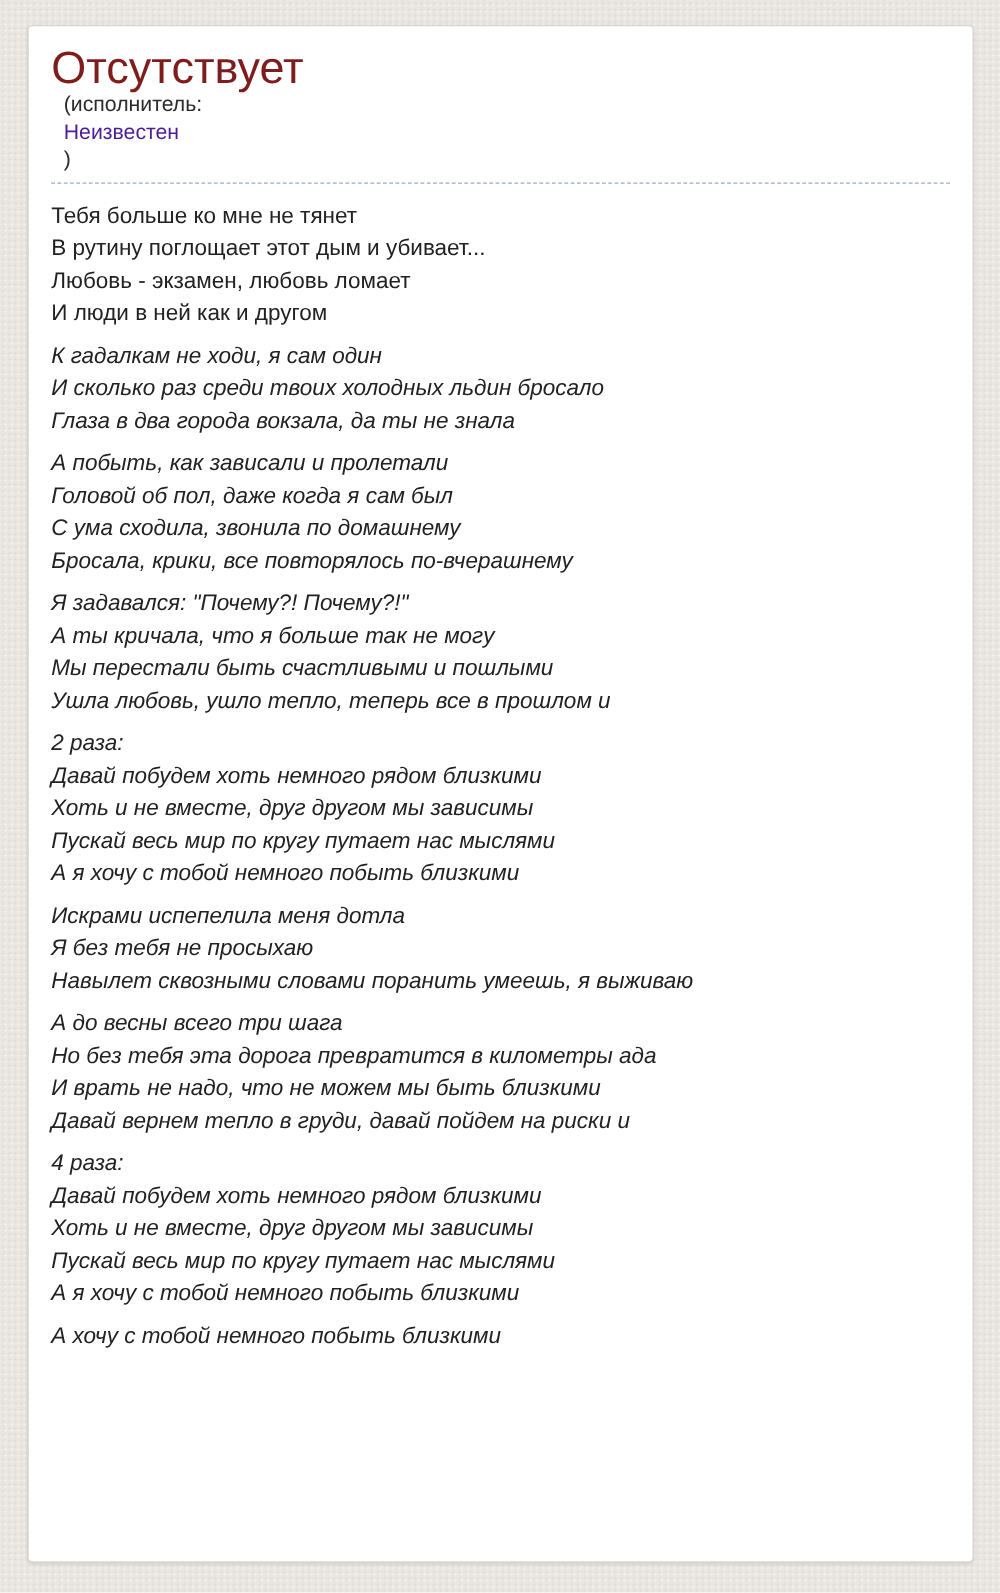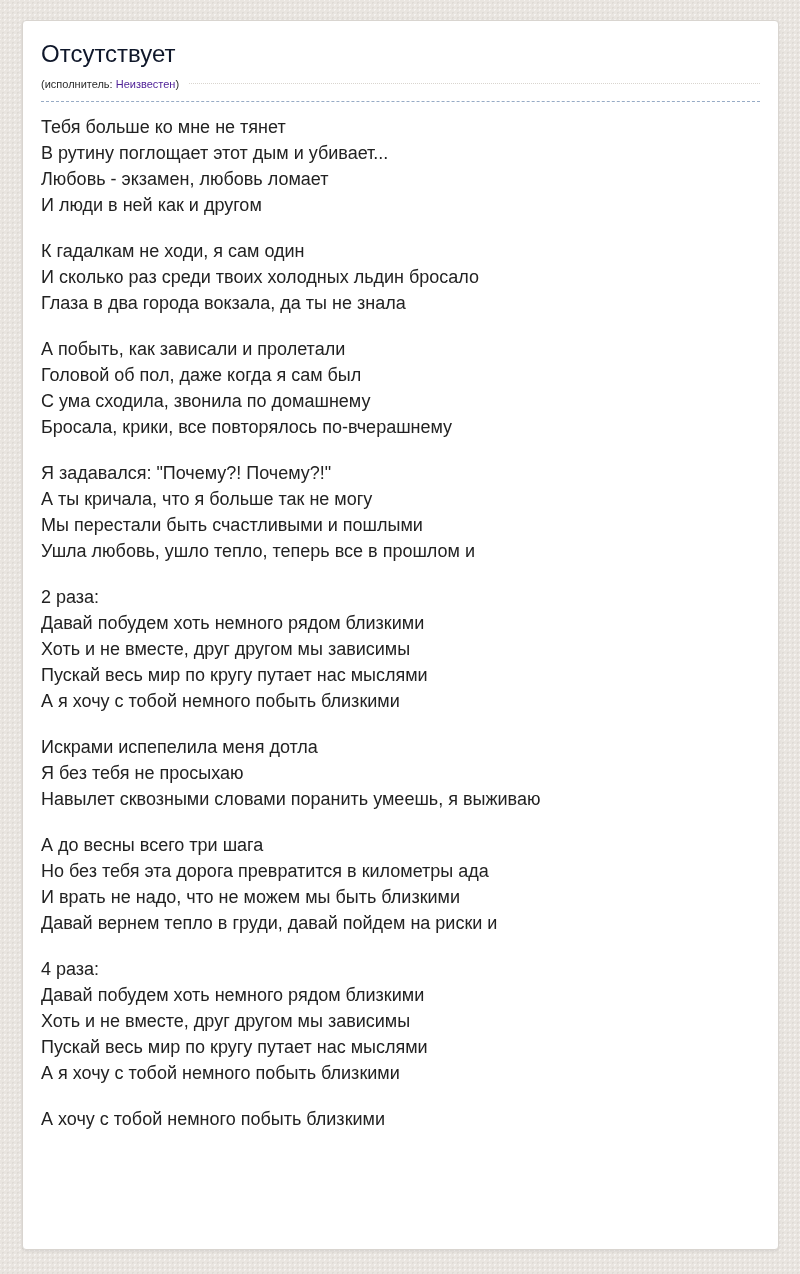--- a/index.html
+++ b/index.html
@@ -31,52 +31,53 @@
     border-radius: 4px;
     box-shadow: 0 1px 3px rgba(0,0,0,0.10);
     padding: 16px 18px 20px 18px;
   }
   .header {
     border-bottom: 1px dashed #97abc5;
     padding-bottom: 6px;
   }
   .title {
     margin: 0;
-    font-size: 24px;
+    font-size: 36px;
     font-weight: 400;
     line-height: 34px;
-    color: #0f172a;
+    color: #7f1d1d;
   }
   .artist-line {
     display: flex;
     align-items: baseline;
     margin-top: 2px;
-    font-size: 11px;
+    font-size: 17px;
     line-height: 22px;
     color: #2b2b2b;
     white-space: pre;
+    flex-direction: column;
   }
   .artist-link {
     color: #4c1d95;
     text-decoration: none;
     cursor: pointer;
   }
   .filler {
     flex: 1 1 auto;
     margin-left: 10px;
     border-bottom: 1px dotted #d9d5cf;
     transform: translateY(-4px);
   }
   .lyrics {
     margin-top: 12px;
     font-size: 18px;
     line-height: 26px;
     color: #222222;
   }
-  .verse + .verse { margin-top: 20px; }
+  .verse + .verse { margin-top: 8px; font-style: italic; }
   .line { white-space: pre; }
 </style>
 </head>
 <body>
 
 <div class="card">
   <div class="header">
     <h1 class="title">Отсутствует</h1>
     <div class="artist-line">
       <span>(исполнитель: </span><a class="artist-link">Неизвестен</a><span>)</span>

